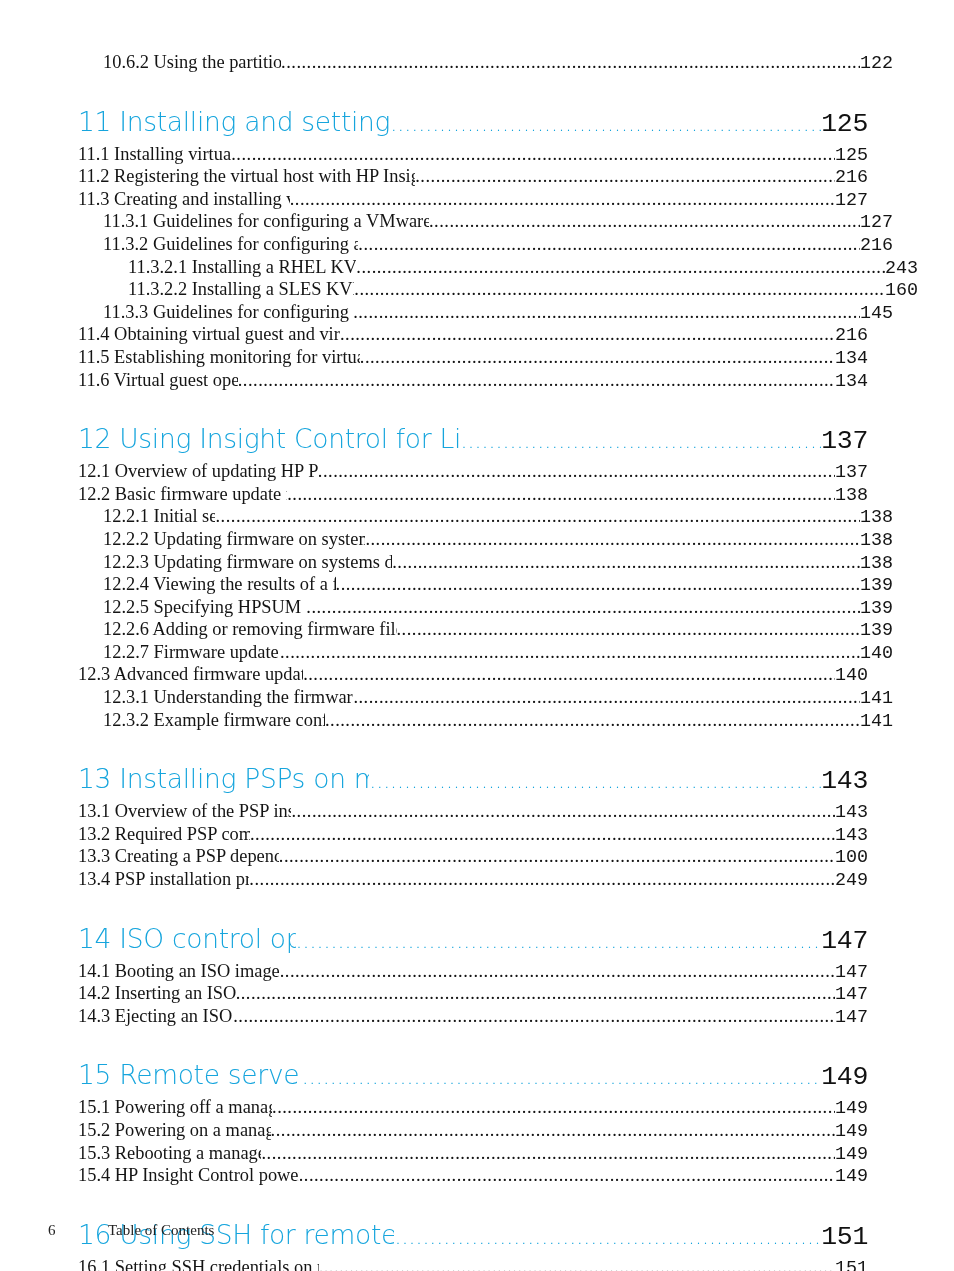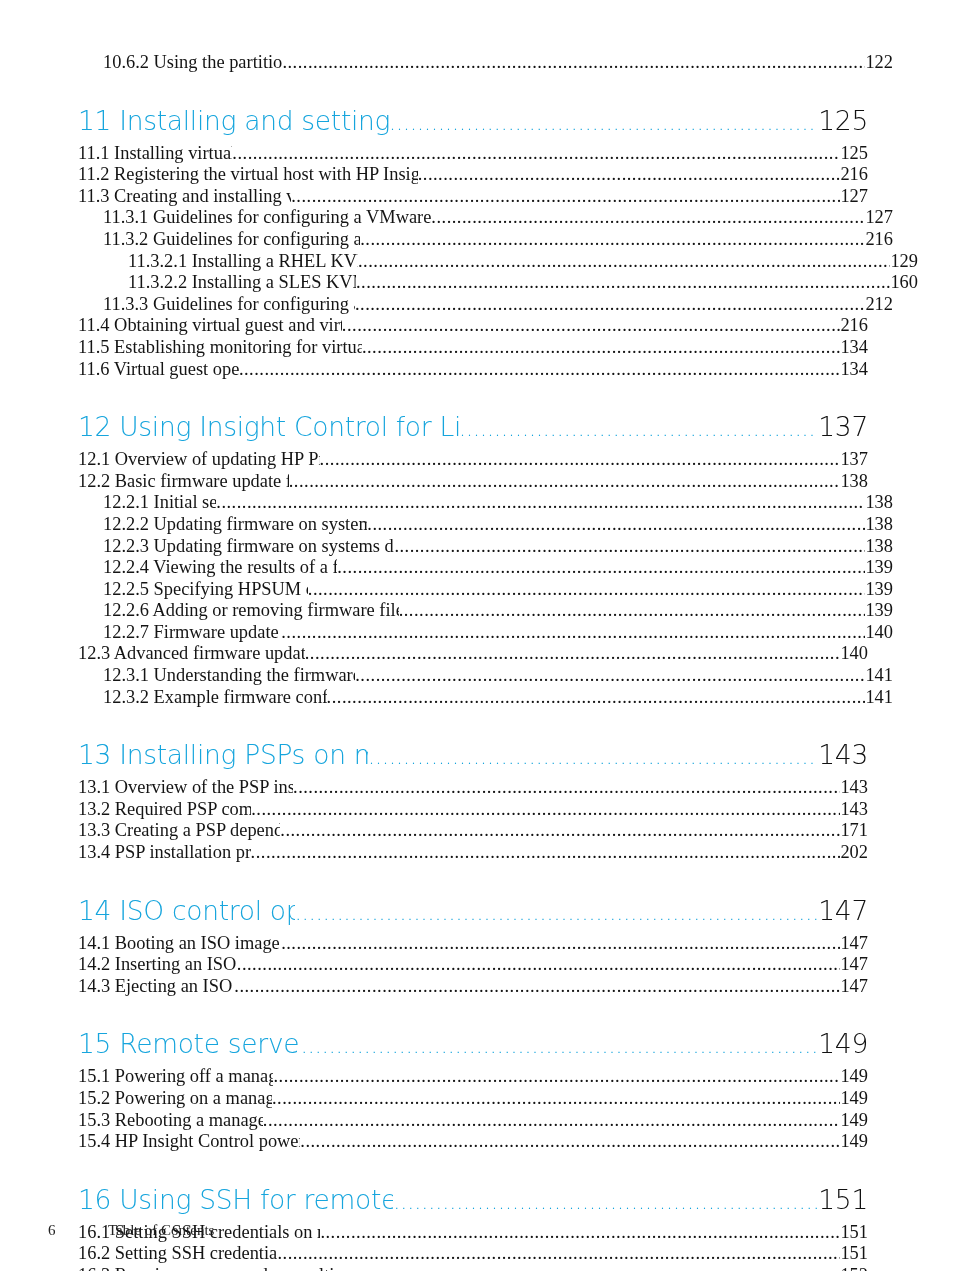--- a/index.html
+++ b/index.html
@@ -45,20 +45,21 @@
   }
   .entry .leader {
     flex: 1 1 auto;
     overflow: hidden;
     white-space: nowrap;
     letter-spacing: 0.5px;
   }
   .entry .epage {
     flex: 0 0 auto;
     padding-left: 0px;
+    font-family: Liberation Mono, monospace;
   }
 
   
   .sub {
     font-size: 18.4px;
     line-height: 21.6px;
     color: #141414;
   }
   .sub .leader::before {
     content: "...........................................................................................................................................................";
@@ -155,31 +156,31 @@
             <span class="epage">127</span>
           </div>
           <div class="entry sub lvl3">
             <span class="etitle">11.3.2 Guidelines for configuring a KVM virtual guest</span>
             <span class="leader"></span>
             <span class="epage">216</span>
           </div>
           <div class="entry sub lvl4">
             <span class="etitle">11.3.2.1 Installing a RHEL KVM virtual guest</span>
             <span class="leader"></span>
-            <span class="epage">129</span>
+            <span class="epage">243</span>
           </div>
           <div class="entry sub lvl4">
             <span class="etitle">11.3.2.2 Installing a SLES KVM virtual guest</span>
             <span class="leader"></span>
             <span class="epage">160</span>
           </div>
           <div class="entry sub lvl3">
             <span class="etitle">11.3.3 Guidelines for configuring a Xen virtual guest</span>
             <span class="leader"></span>
-            <span class="epage">212</span>
+            <span class="epage">145</span>
           </div>
           <div class="entry sub lvl2">
             <span class="etitle">11.4 Obtaining virtual guest and virtual host associations</span>
             <span class="leader"></span>
             <span class="epage">216</span>
           </div>
           <div class="entry sub lvl2">
             <span class="etitle">11.5 Establishing monitoring for virtual hosts and virtual guests</span>
             <span class="leader"></span>
             <span class="epage">134</span>
@@ -269,26 +270,26 @@
             <span class="epage">143</span>
           </div>
           <div class="entry sub lvl2">
             <span class="etitle">13.2 Required PSP components</span>
             <span class="leader"></span>
             <span class="epage">143</span>
           </div>
           <div class="entry sub lvl2">
             <span class="etitle">13.3 Creating a PSP dependency script</span>
             <span class="leader"></span>
-            <span class="epage">171</span>
+            <span class="epage">100</span>
           </div>
           <div class="entry sub lvl2">
             <span class="etitle">13.4 PSP installation procedure</span>
             <span class="leader"></span>
-            <span class="epage">202</span>
+            <span class="epage">249</span>
           </div>
         </div>
         <div class="group">
           <div class="entry chapter">
             <span class="etitle">14 ISO control operations</span>
             <span class="leader"></span>
             <span class="epage">147</span>
           </div>
           <div class="entry sub lvl2">
             <span class="etitle">14.1 Booting an ISO image on a server</span>

